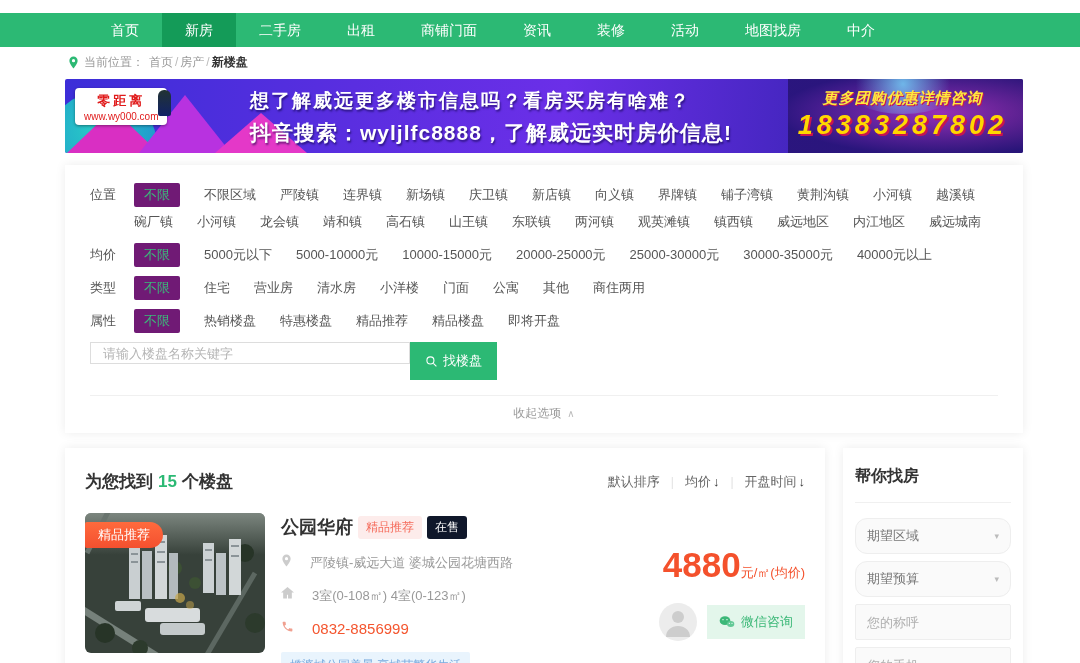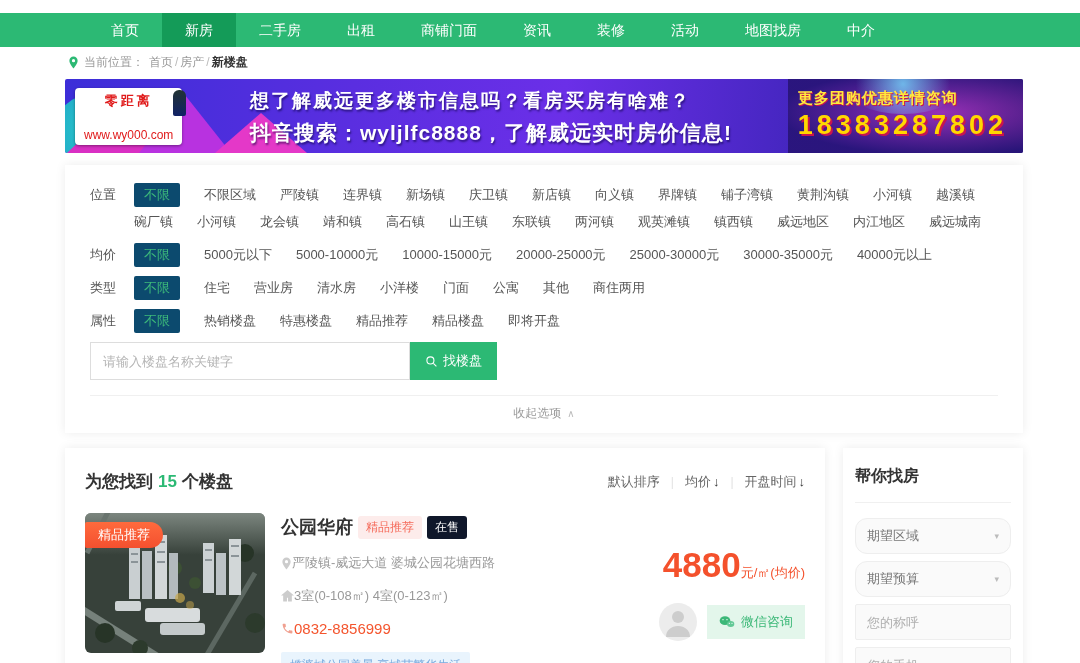--- a/index.html
+++ b/index.html
@@ -29,39 +29,39 @@
   .tri{position:absolute;bottom:0;width:0;height:0;border-left:46px solid transparent;border-right:46px solid transparent;}
   .tri.t1{left:2px;border-bottom:44px solid #d92fc3;}
   .tri.t2{left:74px;border-bottom:58px solid #b832e0;}
   .tri.t3{left:150px;border-bottom:40px solid #e438c8;}
   .deco-right{position:absolute;right:0;top:0;width:235px;height:100%;
     background:radial-gradient(ellipse at 65% 45%,rgba(234,62,210,.55) 0%,rgba(40,20,120,.92) 75%);}
   .deco-glow{position:absolute;right:60px;top:-25px;width:120px;height:60px;border-radius:50%;
     background:radial-gradient(circle,rgba(120,220,255,.8),transparent 70%);}
   .b-logo{position:absolute;left:10px;top:9px;background:#fff;border-radius:4px;padding:4px 9px 3px;text-align:center;box-shadow:0 1px 3px rgba(0,0,0,.4);}
   .b-logo-t{color:#e01a1a;font-weight:bold;font-size:13px;letter-spacing:3px;}
-  .b-logo-u{color:#e01a1a;font-size:12px;margin-top:18px;}
+  .b-logo-u{color:#e01a1a;font-size:10px;margin-top:1px;}
   .b-mascot{position:absolute;right:-4px;top:2px;width:13px;height:26px;background:linear-gradient(#233,#126);border-radius:6px 6px 2px 2px;}
   .b-main{position:absolute;left:185px;top:9px;color:#fff;text-shadow:1px 2px 2px rgba(10,0,60,.55);}
   .b-line1{font-size:19px;font-weight:bold;letter-spacing:2px;}
   .b-line2{font-size:21px;font-weight:bold;margin-top:5px;letter-spacing:1px;}
-  .b-right{position:absolute;right:16px;top:10px;}
+  .b-right{position:absolute;right:16px;top:10px;text-align:center;font-style:italic;}
   .b-promo{color:#ffe93d;font-size:15px;font-weight:bold;letter-spacing:1px;text-shadow:1px 1px 0 #c81450;}
   .b-phone{color:#ffd800;font-size:27px;font-weight:bold;letter-spacing:4px;margin-top:2px;text-shadow:2px 2px 0 #c81450;}
 
   
   .filter-card{margin:12px 0 0 65px;width:958px;background:#fff;box-shadow:0 0 10px rgba(0,0,0,.08);padding:16px 25px 0;}
   .f-row{display:flex;font-size:13px;margin-bottom:6px;}
   .f-label{width:44px;flex-shrink:0;padding-top:5px;color:#555;}
   .f-opts{flex:1;}
   .f-line{display:flex;align-items:center;column-gap:24px;height:27px;white-space:nowrap;}
   .chip{color:#555;cursor:pointer;}
-  .chip.sel{background:#0c4a6e;color:#3cb87a;padding:3px 10px;border-radius:2px;text-align:right;}
+  .chip.sel{background:#701a75;color:#3cb87a;padding:3px 10px;border-radius:2px;text-align:right;}
   .search-row{display:flex;margin-top:8px;}
-  .search-input{width:320px;height:38px;border:1px solid #ddd;padding:0 12px;font-size:13px;color:#333;outline:none;}
+  .search-input{width:320px;height:22px;border:1px solid #ddd;padding:0 12px;font-size:13px;color:#333;outline:none;}
   .search-input::placeholder{color:#b5b5b5;}
   .search-btn{height:38px;width:87px;border:none;background:var(--brand);color:#fff;font-size:13px;cursor:pointer;
     display:flex;align-items:center;justify-content:center;gap:5px;}
   .collapse-row{border-top:1px solid #f0f0f0;margin-top:15px;text-align:center;font-size:12px;color:#999;padding:9px 0 11px;cursor:pointer;}
   .collapse-caret{font-size:10px;color:#bbb;margin-left:6px;}
 
   
   .content-row{display:flex;margin:15px 0 0 65px;width:958px;gap:18px;align-items:flex-start;}
   .results-card{width:760px;background:#fff;box-shadow:0 0 10px rgba(0,0,0,.08);height:420px;}
   .results-head{display:flex;justify-content:space-between;align-items:center;padding:22px 20px 20px;}
@@ -76,21 +76,21 @@
   .listing{display:flex;margin:0 20px;padding-bottom:10px;border-bottom:1px solid #f2f2f2;position:relative;}
   .thumb{width:180px;height:140px;border-radius:6px;overflow:hidden;position:relative;flex-shrink:0;cursor:pointer;}
   .ribbon{position:absolute;top:9px;left:0;background:linear-gradient(#ff6a3d,#f4502f);color:#fff;font-size:13px;
     padding:4px 13px;border-radius:2px 14px 14px 2px;}
   .l-info{margin-left:16px;padding-top:2px;}
   .l-title-row{display:flex;align-items:center;gap:5px;}
   .l-title{font-size:18px;font-weight:bold;color:#333;cursor:pointer;}
   .tag{font-size:12px;padding:3px 8px;border-radius:3px;}
   .tag.hot{background:#fdeceb;color:#f56c5c;}
   .tag.sale{background:#0f172a;color:#fff;}
-  .l-line{display:flex;align-items:center;gap:0;color:#999;font-size:13px;margin-top:15px;}
+  .l-line{display:flex;align-items:flex-start;gap:18px;color:#999;font-size:13px;margin-top:15px;}
   .l-line.phone .l-text{color:#f4552e;font-size:15px;}
   .l-slogan{display:inline-block;background:#e9f4fd;color:#78aade;font-size:12px;padding:5px 9px;margin-top:15px;border-radius:2px;}
   .l-right{position:absolute;right:0;top:32px;text-align:right;}
   .l-price{color:var(--price);}
   .l-price b{font-size:35px;text-align:right;}
   .l-price span{font-size:13px;}
   .l-contact{display:flex;align-items:center;justify-content:flex-end;gap:10px;margin-top:18px;}
   .avatar{width:38px;height:38px;border-radius:50%;background:#ececec;display:flex;align-items:center;justify-content:center;overflow:hidden;}
   .wechat-btn{background:#e3f6eb;color:#3cb878;border:none;font-size:13px;padding:8px 12px;border-radius:0;
     display:flex;align-items:center;gap:6px;cursor:pointer;}

